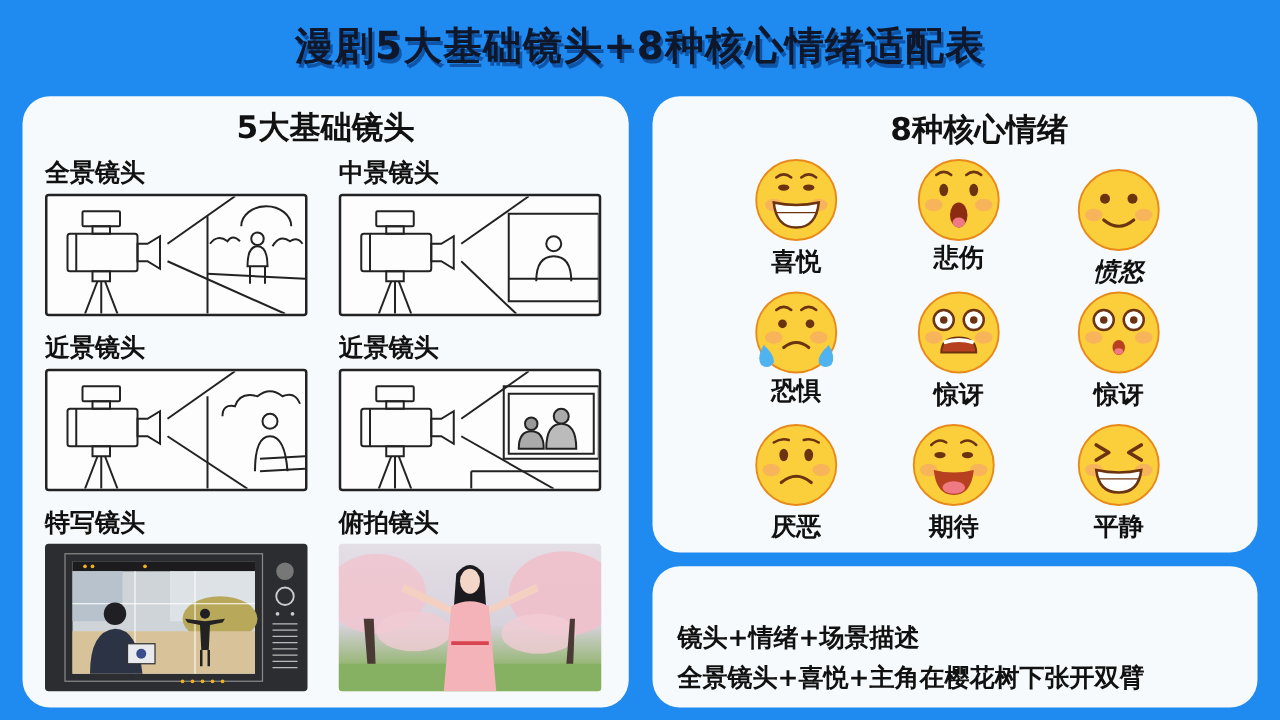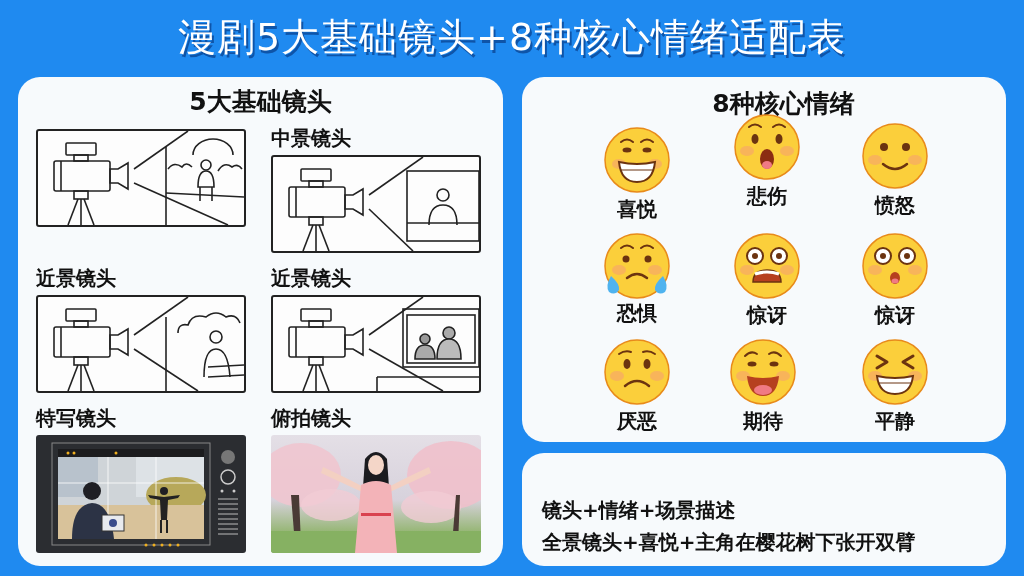--- a/index.html
+++ b/index.html
@@ -5,21 +5,21 @@
   * { box-sizing: border-box; margin: 0; padding: 0; }
   html, body { width: 1024px; height: 576px; overflow: hidden; }
   body {
     background: #1f8af0;
     font-family: "DejaVu Sans", "Liberation Sans", sans-serif;
     position: relative;
     color: #111;
   }
   .main-title {
     position: absolute; left: 0; top: 4px; width: 1024px; height: 66px;
-    text-align: center; font-size: 38px; font-weight: normal; color: #ffffff;
+    text-align: center; font-size: 31px; font-weight: bold; color: #0f172a;
     line-height: 66px; letter-spacing: 1px;
     text-shadow: 2px 3px 0 rgba(0,40,110,0.55);
   }
   .panel {
     position: absolute; background: #f7fafc; border-radius: 22px;
   }
   .panel-left { left: 18px; top: 77px; width: 485px; height: 489px; }
   .panel-right { left: 522px; top: 77px; width: 484px; height: 365px; }
   .panel-prompt { left: 522px; top: 453px; width: 484px; height: 113px; }
 
@@ -54,20 +54,21 @@
 </style>
 </head>
 <body>
 
 <div class="main-title">漫剧5大基础镜头+8种核心情绪适配表</div>
 
 <div class="panel panel-left">
   <div class="panel-title">5大基础镜头</div>
 
   <div class="shot" style="left:18px; top:48px;">
+    <div class="shot-label">全景镜头</div>
     <div class="shot-frame">
       <svg width="206" height="94" viewBox="0 0 206 94" fill="none" stroke="#222" stroke-width="1.6">
         <g>
           <rect x="28" y="12" width="30" height="12" rx="1"></rect>
           <rect x="36" y="24" width="14" height="6"></rect>
           <rect x="16" y="30" width="56" height="30" rx="2"></rect>
           <line x1="23" y1="30" x2="23" y2="60"></line>
           <polygon points="72,38 80,38 90,32 90,58 80,52 72,52"></polygon>
           <rect x="36" y="60" width="14" height="8"></rect>
           <line x1="40" y1="68" x2="30" y2="94"></line>
@@ -251,36 +252,36 @@
       <path d="M18 16 q6 -5 12 0" fill="none" stroke="#6b3310" stroke-width="2" stroke-linecap="round"></path>
       <path d="M38 16 q6 -5 12 0" fill="none" stroke="#6b3310" stroke-width="2" stroke-linecap="round"></path>
       <ellipse cx="24" cy="24" rx="4.5" ry="2.5" fill="#6b3310"></ellipse>
         <ellipse cx="44" cy="24" rx="4.5" ry="2.5" fill="#6b3310"></ellipse>
       <path d="M16 36 q18 4 36 0 q-2 20 -18 20 q-16 0 -18 -20 z" fill="#fff" stroke="#6b3310" stroke-width="2"></path>
       <line x1="17" y1="44" x2="51" y2="44" stroke="#6b3310" stroke-width="1"></line>
     </svg>
     <div class="emotion-label">喜悦</div>
   </div>
 
-  <div class="emotion" style="left:190px; top:36px;">
+  <div class="emotion" style="left:190px; top:49px;font-family:Liberation Mono, monospace;">
     <svg class="emoji" width="68" height="68" viewBox="0 0 68 68">
       <circle cx="34" cy="34" r="32" fill="#fbcf3b" stroke="#e88a1a" stroke-width="1.5"></circle>
       <ellipse cx="14" cy="38" rx="7" ry="5" fill="#f59a7a" opacity="0.5"></ellipse>
         <ellipse cx="54" cy="38" rx="7" ry="5" fill="#f59a7a" opacity="0.5"></ellipse>
       <path d="M16 14 q6 -5 12 0" fill="none" stroke="#6b3310" stroke-width="2" stroke-linecap="round"></path>
       <path d="M40 14 q6 -5 12 0" fill="none" stroke="#6b3310" stroke-width="2" stroke-linecap="round"></path>
       <ellipse cx="22" cy="26" rx="3.5" ry="5" fill="#6b3310"></ellipse>
         <ellipse cx="46" cy="26" rx="3.5" ry="5" fill="#6b3310"></ellipse>
       <ellipse cx="34" cy="46" rx="7" ry="10" fill="#8b2c12"></ellipse>
       <ellipse cx="34" cy="52" rx="5" ry="4" fill="#f07a84"></ellipse>
     </svg>
     <div class="emotion-label">悲伤</div>
   </div>
 
-  <div class="emotion" style="left:318px; top:45px;">
+  <div class="emotion" style="left:318px; top:57px;font-style:italic;">
     <svg class="emoji" width="68" height="68" viewBox="0 0 68 68">
       <circle cx="34" cy="34" r="32" fill="#fbcf3b" stroke="#e88a1a" stroke-width="1.5"></circle>
       <ellipse cx="14" cy="38" rx="7" ry="5" fill="#f59a7a" opacity="0.5"></ellipse>
         <ellipse cx="54" cy="38" rx="7" ry="5" fill="#f59a7a" opacity="0.5"></ellipse>
       <circle cx="23" cy="25" r="4" fill="#6b3310"></circle>
         <circle cx="45" cy="25" r="4" fill="#6b3310"></circle>
       <path d="M22 42 q12 10 24 0" fill="none" stroke="#6b3310" stroke-width="2.5" stroke-linecap="round"></path>
     </svg>
     <div class="emotion-label">愤怒</div>
   </div>

